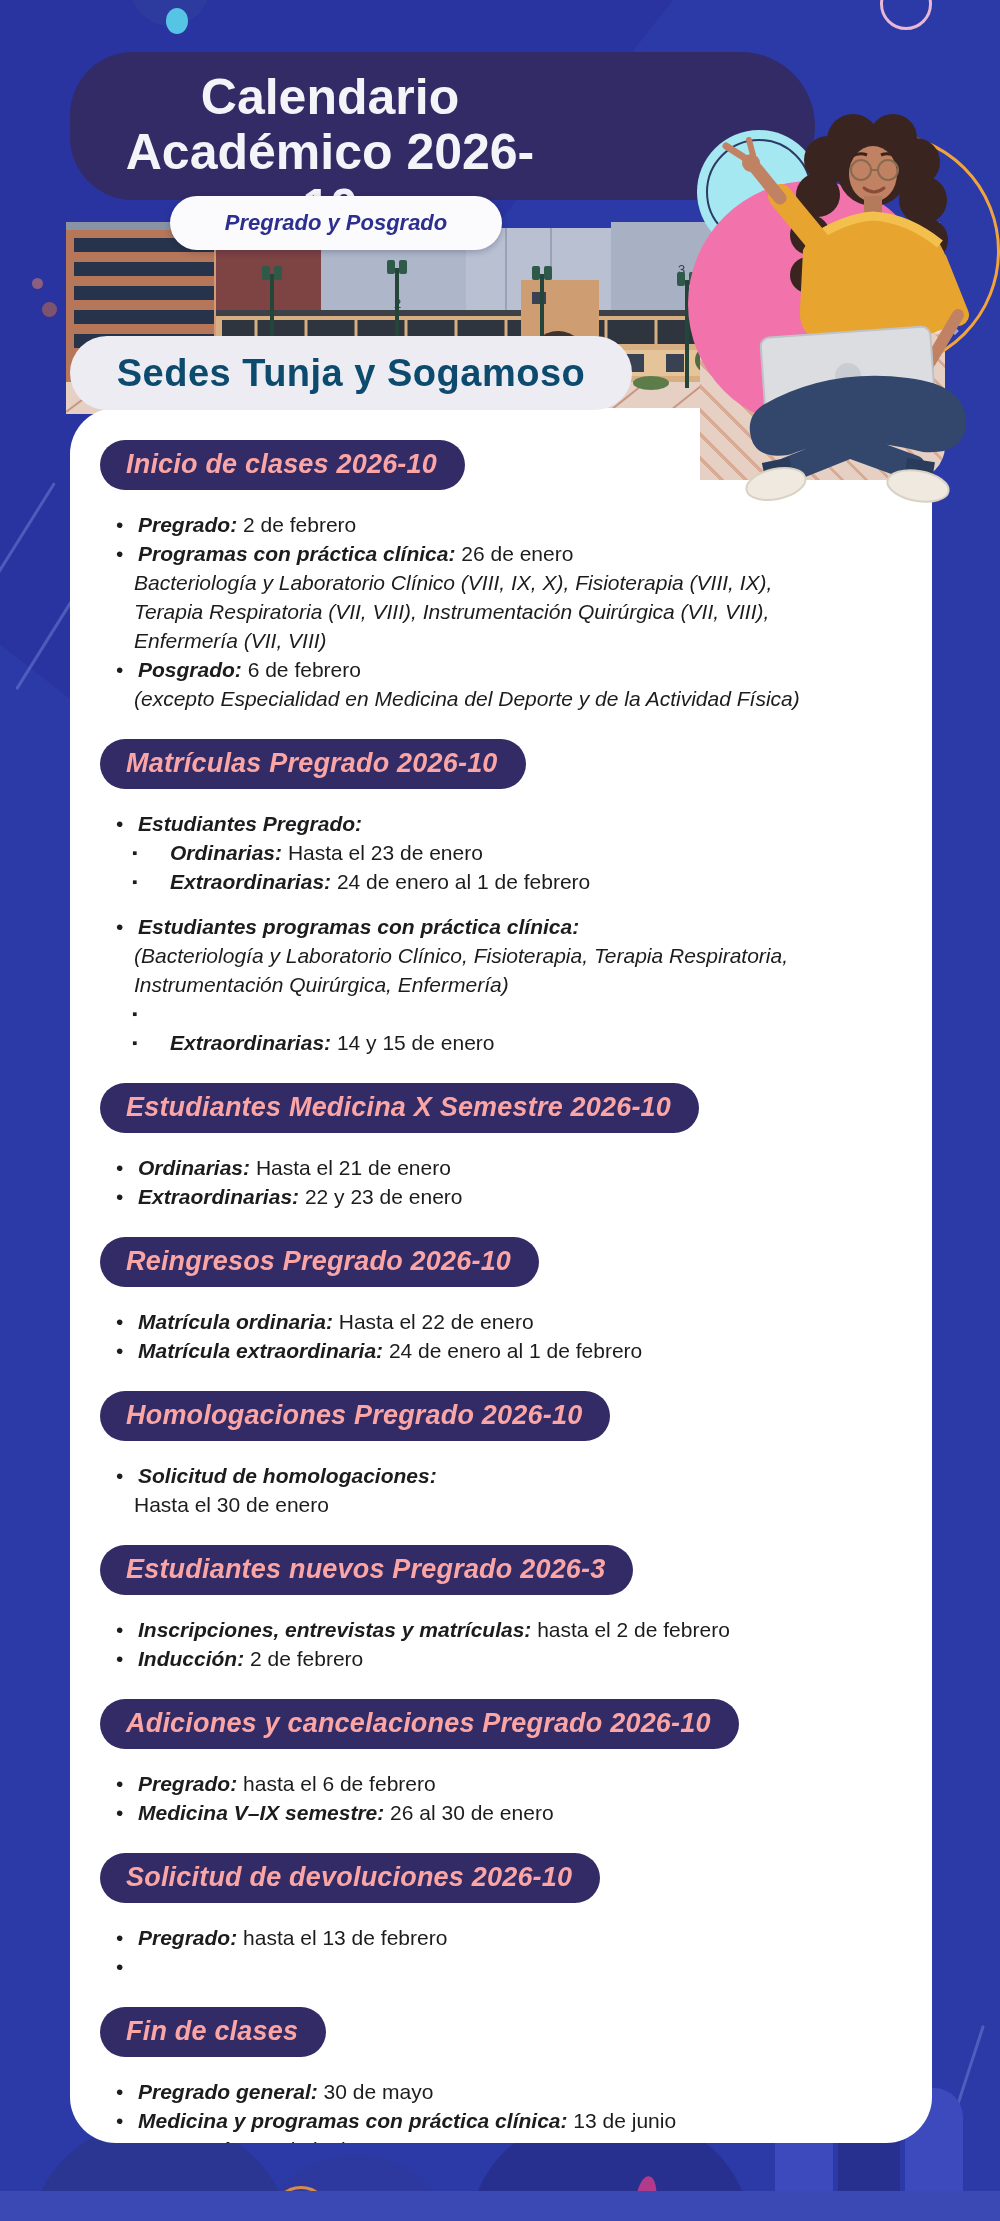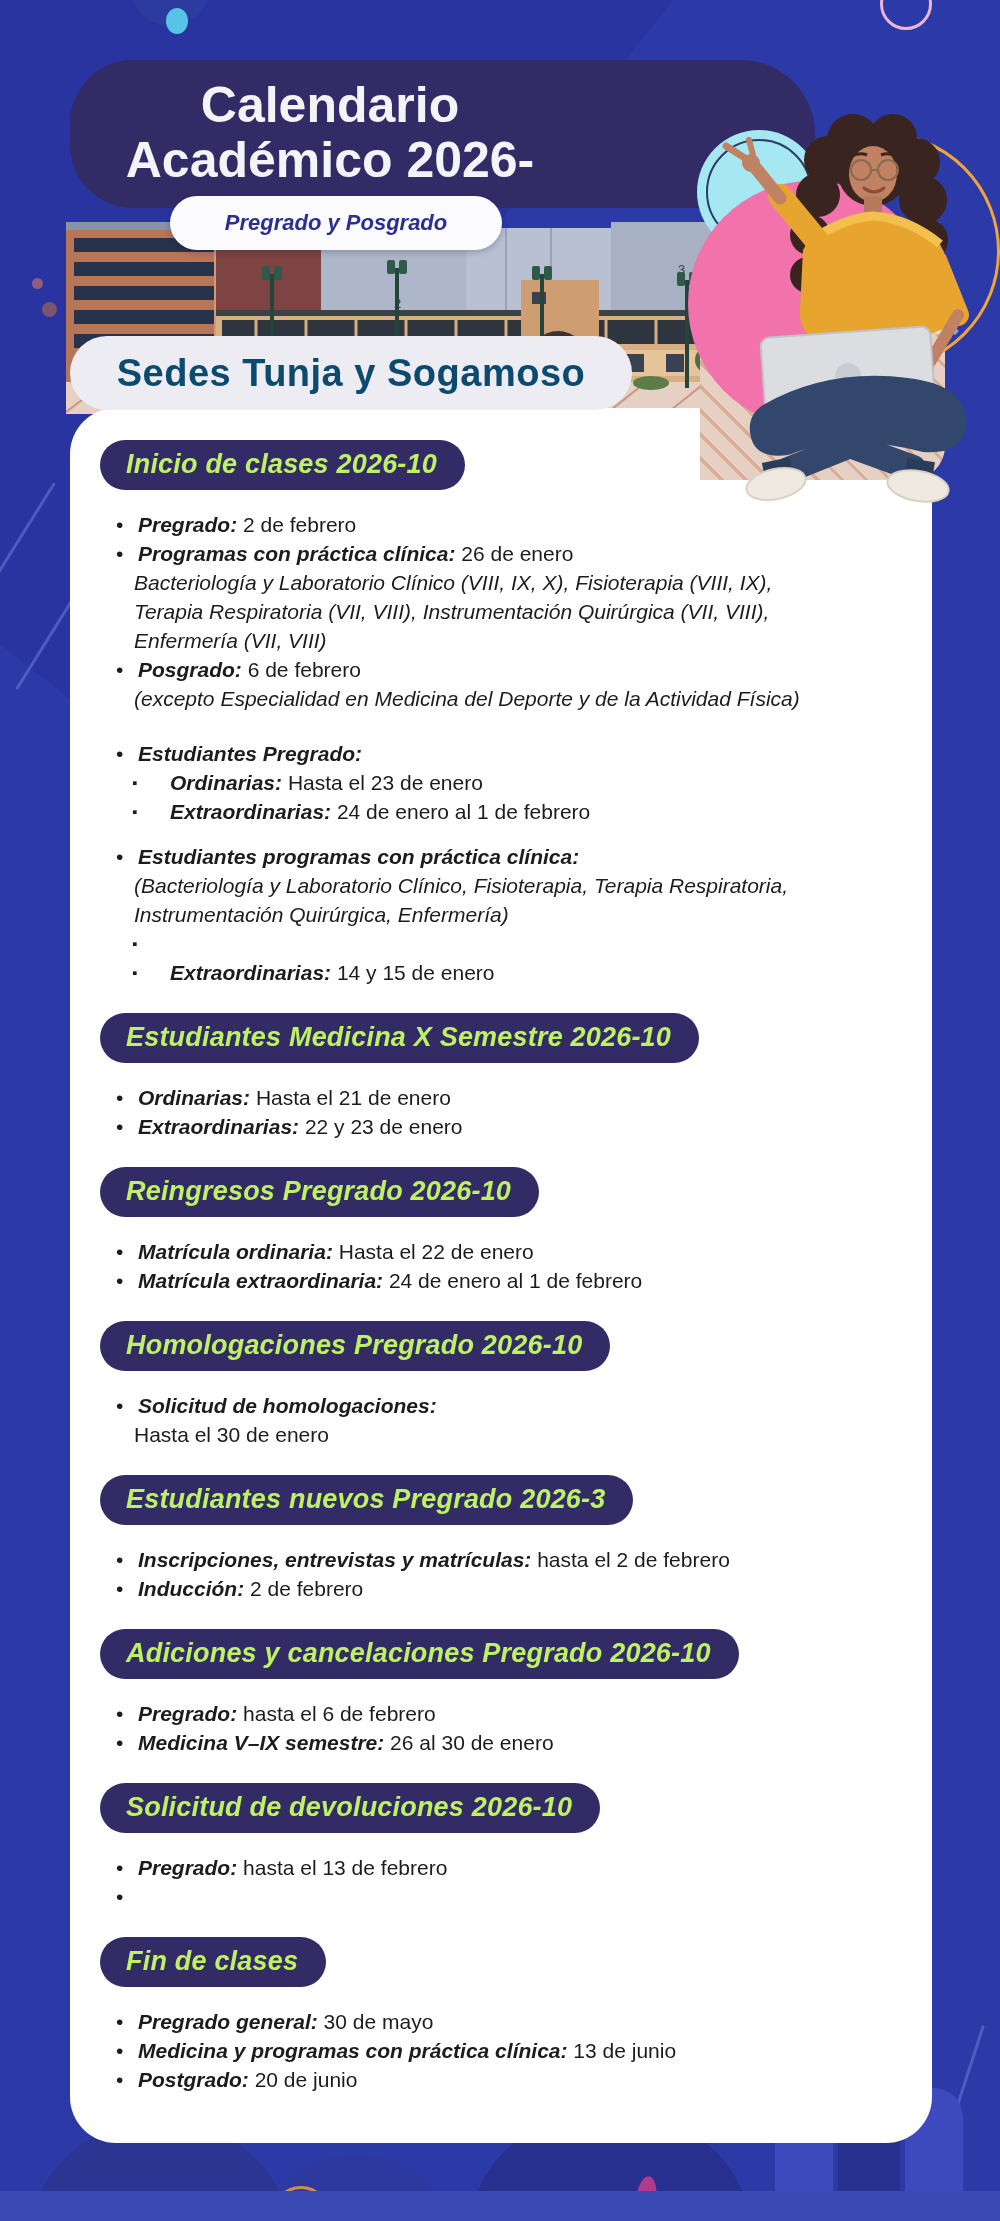--- a/index.html
+++ b/index.html
@@ -7,21 +7,21 @@
         background:#2b3aa6;font-family:"Liberation Sans",sans-serif;}
 
   
   .bg-wedge{position:absolute;left:-320px;top:-420px;width:820px;height:1000px;
             background:#2a34a0;transform:rotate(38deg);}
   .bg-blob{position:absolute;border-radius:50%;}
   .line{position:absolute;width:3px;background:rgba(120,140,220,.45);border-radius:2px;}
   .ring{position:absolute;border-radius:50%;border:3px solid #f2a43c;background:transparent;}
 
   
-  .header-shape{position:absolute;left:70px;top:60px;width:745px;height:148px;
+  .header-shape{position:absolute;left:70px;top:52px;width:745px;height:148px;
                 background:#332b66;border-radius:115px 135px 135px 115px;z-index:2;}
   .header-title{position:absolute;left:40px;top:18px;width:440px;text-align:center;
                 color:#f4f3f8;font-weight:bold;font-size:50px;line-height:55px;letter-spacing:0;}
   .sub-pill{position:absolute;left:170px;top:196px;width:332px;height:54px;background:#fbfbfd;
             border-radius:999px;z-index:5;display:flex;align-items:center;justify-content:center;
             box-shadow:0 2px 6px rgba(20,20,60,.25);}
   .sub-pill span{color:#2c2f8e;font-size:22px;font-weight:bold;font-style:italic;}
 
   
   .photo{position:absolute;left:66px;top:222px;width:874px;height:192px;z-index:1;}
@@ -33,21 +33,21 @@
   
   .sedes-pill{position:absolute;left:70px;top:336px;width:562px;height:74px;background:#edecf2;
               border-radius:999px;z-index:5;display:flex;align-items:center;justify-content:center;}
   .sedes-pill span{color:#0c4a6e;font-size:38px;font-weight:600;letter-spacing:.5px;}
 
   
   .card{position:absolute;left:70px;top:408px;width:862px;height:1735px;background:#ffffff;
         border-radius:46px;z-index:3;padding-top:2px;box-sizing:border-box;overflow:hidden;}
   .section{margin:0 0 26px 0;}
   .section:first-child{margin-top:30px;}
-  .pill{display:inline-block;background:#332b66;color:#bef264;font-weight:bold;font-style:italic;
+  .pill{display:inline-block;background:#332b66;color:#fca5a5;font-weight:bold;font-style:italic;
         font-size:27px;padding:9px 28px 10px 26px;border-radius:999px;margin:0 0 20px 30px;
         letter-spacing:.2px;}
   .list{margin-left:46px;margin-right:30px;color:#1c1c1e;font-size:21px;line-height:29px;}
   .row{display:flex;}
   .bullet{width:22px;flex:0 0 22px;text-align:left;}
   .bullet.sq{padding-left:16px;flex-basis:38px;width:38px;font-size:15px;}
   .bullet.none{flex-basis:18px;width:18px;}
   .itxt strong{font-style:italic;}
   .itxt.italic{font-style:italic;}
   .spacer{height:16px;}
@@ -328,21 +328,21 @@
             </div>
             <div class="row">
               <span class="bullet">•</span>
               <span class="itxt"><strong>Posgrado:</strong> 6 de febrero</span>
             </div>
             <div class="row">
               <span class="bullet none"></span>
               <span class="itxt italic">(excepto Especialidad en Medicina del Deporte y de la Actividad Física)</span>
             </div>
           </div></div>
-        <div class="section"><div class="list">
+        <div class="section"><div class="pill">Matrículas Pregrado 2026-10</div><div class="list">
             <div class="row">
               <span class="bullet">•</span>
               <span class="itxt"><strong>Estudiantes Pregrado:</strong></span>
             </div>
             <div class="row">
               <span class="bullet sq">▪</span>
               <span class="itxt"><strong>Ordinarias:</strong> Hasta el 23 de enero</span>
             </div>
             <div class="row">
               <span class="bullet sq">▪</span>

